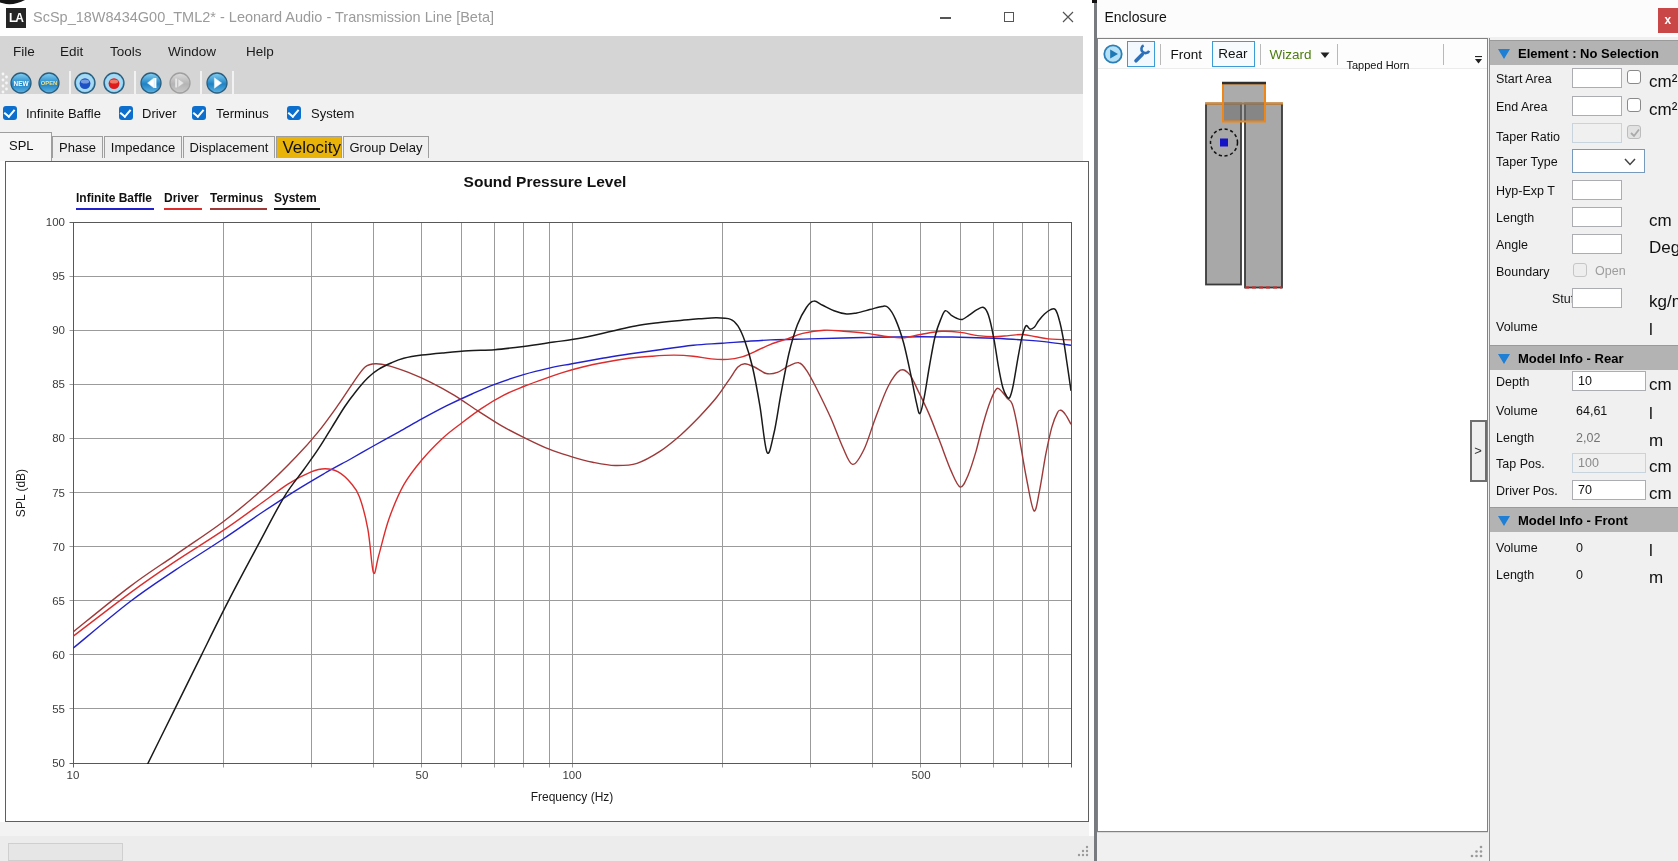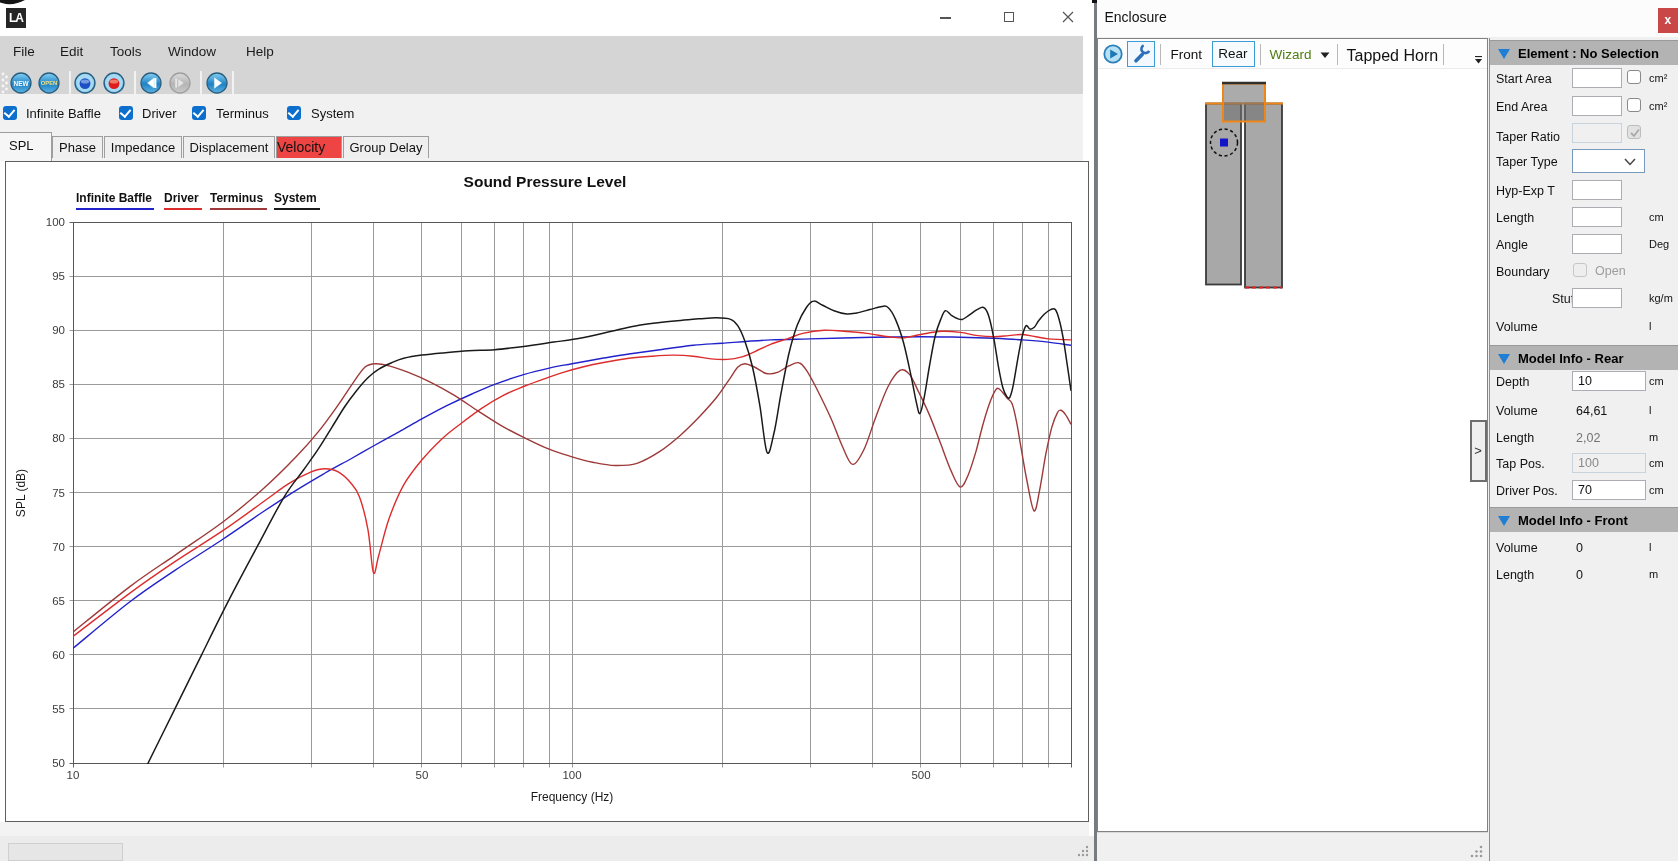--- a/index.html
+++ b/index.html
@@ -9,26 +9,27 @@
 .inp{position:absolute;background:#fff;border:1px solid #abadb3}
 .inpd{position:absolute;background:#f0f0f0;border:1px solid #c7d3dd}
 .hdr{position:absolute;left:1490px;width:188px;height:25px;background:#b3b3b3;
   border-top:1px solid #9a9a9a;color:#000;font-weight:bold;font-size:13px;line-height:25px}
 .hdr .tri{display:inline-block;width:0;height:0;border-left:6.5px solid transparent;
   border-right:6.5px solid transparent;border-top:10px solid #1e7fd4;margin:0 8px 1px 8px;vertical-align:middle}
 .cb{position:absolute;width:14px;height:14px;background:#0c6ecd;border-radius:3px}
 .cb:after{content:"";position:absolute;left:3px;top:0.5px;width:5px;height:8px;
   border:solid #fff;border-width:0 2px 2px 0;transform:rotate(40deg)}
 .sep{position:absolute;width:1px;background:#b9b9b9}
-.unit{position:absolute;left:1649px;font-size:11px;color:#111;white-space:nowrap}
+.unit{position:absolute;left:1649px;font-size:17px;color:#111;white-space:nowrap}
 </style></head>
 <body>
 
 <div class="abs" style="left:0;top:0;width:1094px;height:762px;background:#fff">
 <div class="abs" style="left:6px;top:8px;width:20px;height:20px;background:#252525;color:#fff;font-weight:bold;font-size:12px;text-align:center;line-height:20px;letter-spacing:-1px">LA</div>
+<div class="abs" style="left:33px;top:9px;font-size:14.5px;color:#9b9b9b">ScSp_18W8434G00_TML2* - Leonard Audio - Transmission Line [Beta]</div>
 <div class="abs" style="left:940px;top:17px;width:11px;height:1.5px;background:#555"></div>
 <div class="abs" style="left:1004px;top:12px;width:10px;height:10px;border:1.2px solid #555"></div>
 <svg class="abs" style="left:1062px;top:11px" width="12" height="12">
       <path d="M1 1 L11 11 M11 1 L1 11" stroke="#555" stroke-width="1.2"></path>
     </svg>
 <svg class="abs" style="left:0;top:0" width="28" height="7">
       <path d="M0 0 L25 0 Q16 5 6 4 L0 2.5 Z" fill="#151515"></path>
     </svg>
 <div class="abs" style="left:0;top:36px;width:1083px;height:58px;background:#d5d5d5"></div>
 <div class="abs" style="left:13px;top:44px;font-size:13.5px;color:#1a1a1a">File</div>
@@ -140,21 +141,21 @@
 <div class="cb" style="left:119px;top:106px"></div>
 <div class="abs" style="left:142px;top:106px;font-size:13px;color:#111">Driver</div>
 <div class="cb" style="left:192px;top:106px"></div>
 <div class="abs" style="left:216px;top:106px;font-size:13px;color:#111">Terminus</div>
 <div class="cb" style="left:287px;top:106px"></div>
 <div class="abs" style="left:311px;top:106px;font-size:13px;color:#111">System</div>
 <div class="abs" style="left:0;top:131px;width:1083px;height:30px;background:#f1f1f1"></div>
 <div class="abs" style="left:52px;top:136px;width:51px;height:22px;background:#efefef;border:1px solid #9e9e9e;border-bottom:none;font-size:13px;color:#111;text-align:center;line-height:21px">Phase</div>
 <div class="abs" style="left:104px;top:136px;width:78px;height:22px;background:#efefef;border:1px solid #9e9e9e;border-bottom:none;font-size:13px;color:#111;text-align:center;line-height:21px">Impedance</div>
 <div class="abs" style="left:183px;top:136px;width:92px;height:22px;background:#efefef;border:1px solid #9e9e9e;border-bottom:none;font-size:13px;color:#111;text-align:center;line-height:21px">Displacement</div>
-<div class="abs" style="left:276px;top:136px;width:66px;height:22px;background:#ef4444;border:1px solid #9e9e9e;border-bottom:none;font-size:14px;color:#111;text-align:left;line-height:21px">Velocity</div>
+<div class="abs" style="left:276px;top:136px;width:66px;height:22px;background:#eab308;border:1px solid #9e9e9e;border-bottom:none;font-size:17px;color:#111;text-align:right;line-height:21px">Velocity</div>
 <div class="abs" style="left:343px;top:136px;width:86px;height:22px;background:#efefef;border:1px solid #9e9e9e;border-bottom:none;font-size:13px;color:#111;text-align:center;line-height:21px">Group Delay</div>
 <div class="abs" style="left:0;top:132px;width:52px;height:29px;background:#f6f6f6;border:1px solid #9e9e9e;border-left:none;border-bottom:none;font-size:13px;color:#111;text-align:left;padding-left:9px;line-height:26px">SPL</div>
 <div class="abs" style="left:5px;top:161px;width:1084px;height:661px;background:#fff;border:1px solid #5f5f5f">
 <svg width="1084" height="661" viewBox="0 0 1084 661" style="position:absolute;left:-1px;top:-1px">
 <path d="M218.5 61.5 V606.5 M306.5 61.5 V606.5 M368.5 61.5 V606.5 M416.5 61.5 V606.5 M456.5 61.5 V606.5 M489.5 61.5 V606.5 M518.5 61.5 V606.5 M544.5 61.5 V606.5 M567.5 61.5 V606.5 M717.5 61.5 V606.5 M805.5 61.5 V606.5 M867.5 61.5 V606.5 M915.5 61.5 V606.5 M955.5 61.5 V606.5 M988.5 61.5 V606.5 M1017.5 61.5 V606.5 M1043.5 61.5 V606.5 M64.5 547.5 H1066.5 M64.5 493.5 H1066.5 M64.5 439.5 H1066.5 M64.5 385.5 H1066.5 M64.5 331.5 H1066.5 M64.5 277.5 H1066.5 M64.5 223.5 H1066.5 M64.5 169.5 H1066.5 M64.5 115.5 H1066.5 " stroke="#9b9b9b" stroke-width="1" fill="none"></path>
 <path d="M68.5 602.5 V606.5 M1066.5 602.5 V606.5 M64.5 61.5 H68.5 M64.5 602.5 H68.5 " stroke="#606060" stroke-width="1" fill="none"></path>
 <rect x="68.5" y="61.5" width="998" height="541" fill="none" stroke="#585858" stroke-width="1"></rect>
 <clipPath id="pc">
           <rect x="68.0" y="60.0" width="998.0" height="543.0"></rect>
         </clipPath>
@@ -230,21 +231,21 @@
     </svg>
 <div class="sep" style="left:62px;top:5px;height:21px"></div>
 <div class="abs" style="left:73px;top:8px;font-size:13.5px;color:#111">Front</div>
 <div class="abs" style="left:114px;top:2.5px;width:43px;height:26px;border:1.5px solid #3d9bd5;background:#f7fbfe;font-size:13.5px;color:#111;text-align:center;line-height:23px">Rear</div>
 <div class="sep" style="left:162px;top:5px;height:21px"></div>
 <div class="abs" style="left:172px;top:8px;font-size:13.5px;color:#4d7c0f">Wizard</div>
 <svg class="abs" style="left:222px;top:13px" width="10" height="7">
       <path d="M0.5 0.5 L9.5 0.5 L5 6 Z" fill="#222"></path>
     </svg>
 <div class="sep" style="left:239px;top:5px;height:21px"></div>
-<div class="abs" style="left:249px;top:8px;font-size:16px;color:#111">Tapped Horn</div>
+<div class="abs" style="left:249px;top:20px;font-size:11px;color:#111">Tapped Horn</div>
 <div class="sep" style="left:345px;top:5px;height:21px"></div>
 <svg class="abs" style="left:376px;top:17px" width="9" height="9">
       <path d="M1 0.5 H8" stroke="#222" stroke-width="1.2"></path>
       <path d="M1 3 L8 3 L4.5 7.5 Z" fill="#222"></path>
     </svg>
 <svg class="abs" style="left:0;top:0" width="389px" height="792px" viewBox="0 0 389 792">
 <rect x="108" y="64.5" width="35" height="181" fill="#a8a8a8" stroke="#3a3a3a" stroke-width="1.8"></rect>
 <rect x="147" y="64.5" width="37" height="184" fill="#a8a8a8" stroke="#3a3a3a" stroke-width="1.8"></rect>
 <path d="M147 248.5 H184" stroke="#e02020" stroke-width="2.2" stroke-dasharray="4 3" fill="none"></path>
 <path d="M107 64.5 H185" stroke="#ef8718" stroke-width="2" fill="none"></path>

